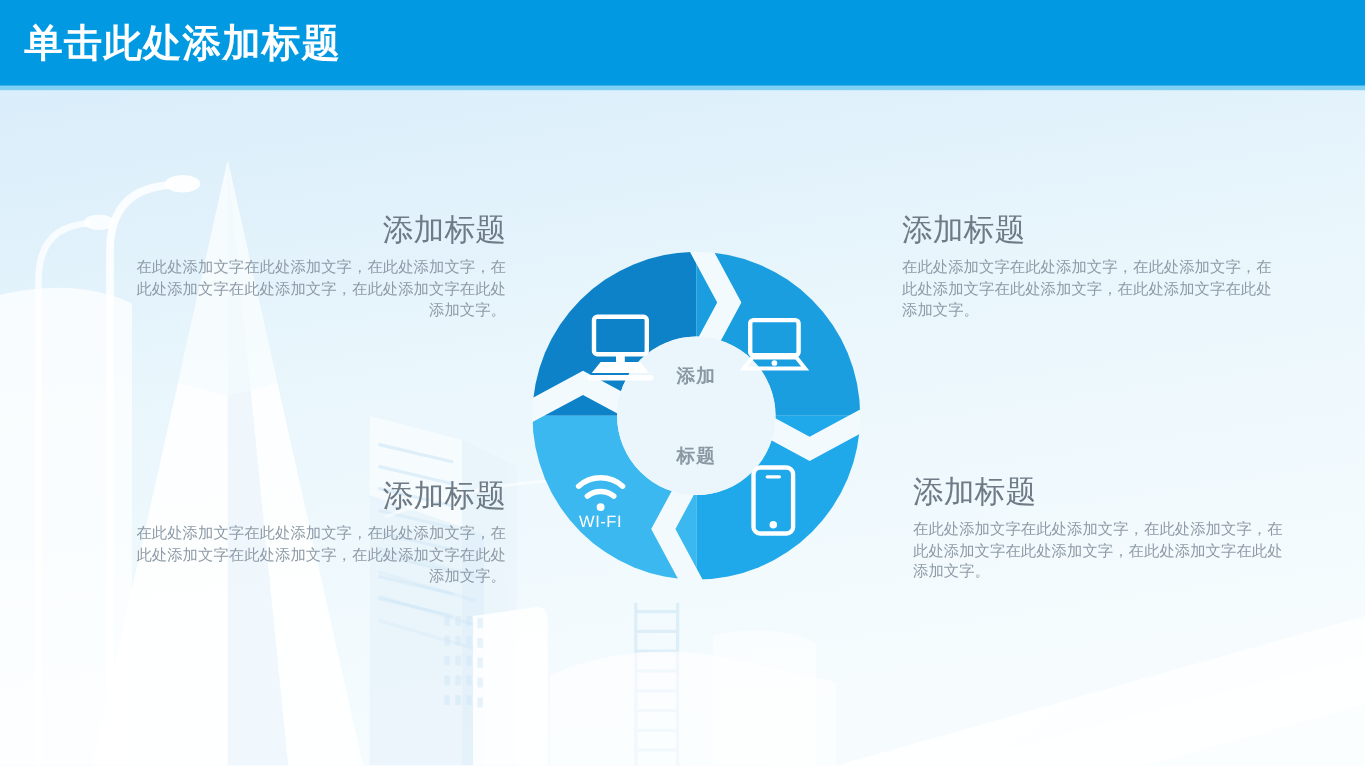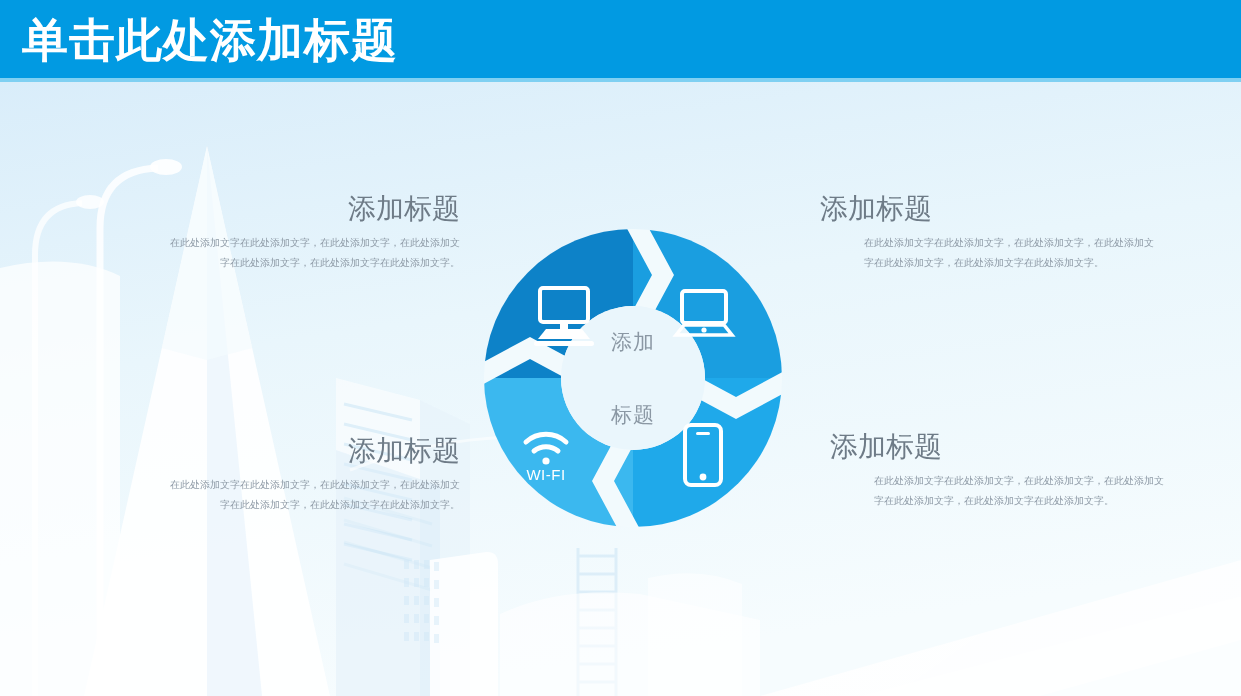--- a/index.html
+++ b/index.html
@@ -42,45 +42,44 @@
     left: 0;
     top: 78px;
     width: 1241px;
     height: 4px;
     background: #7fd0f2;
   }
   .header-title {
     position: absolute;
     left: 22px;
     top: 19px;
-    font-size: 46px;
+    font-size: 35px;
     font-weight: bold;
     color: #ffffff;
     letter-spacing: 1px;
     line-height: 42px;
     white-space: nowrap;
   }
 
   
   .callout {
     position: absolute;
     width: 340px;
   }
   .callout .c-title {
     font-size: 28px;
     color: #6e7b87;
     line-height: 34px;
     margin-bottom: 7px;
     white-space: nowrap;
   }
   .callout .c-body {
-    font-size: 10px;
+    font-size: 14px;
     color: #8e9aa6;
     line-height: 19.5px;
-    margin-left: 44px;
   }
 
   .callout.left {
     text-align: right;
   }
   .callout.right {
     text-align: left;
   }
 
   #callout-tl { left: 120px;  top: 192px; }
@@ -106,24 +105,25 @@
     left: 0;
     top: 0;
     width: 298px;
     height: 298px;
     display: flex;
     flex-direction: column;
     align-items: center;
     justify-content: center;
   }
   .center-label .cl-line {
-    font-size: 21px;
+    font-size: 17px;
     color: #8b98a4;
     line-height: 33px;
     letter-spacing: 1px;
+    font-weight: bold;
   }
 
   
   .ring-icon {
     position: absolute;
     color: #ffffff;
   }
   .wifi-label {
     font-size: 15px;
     font-weight: normal;

